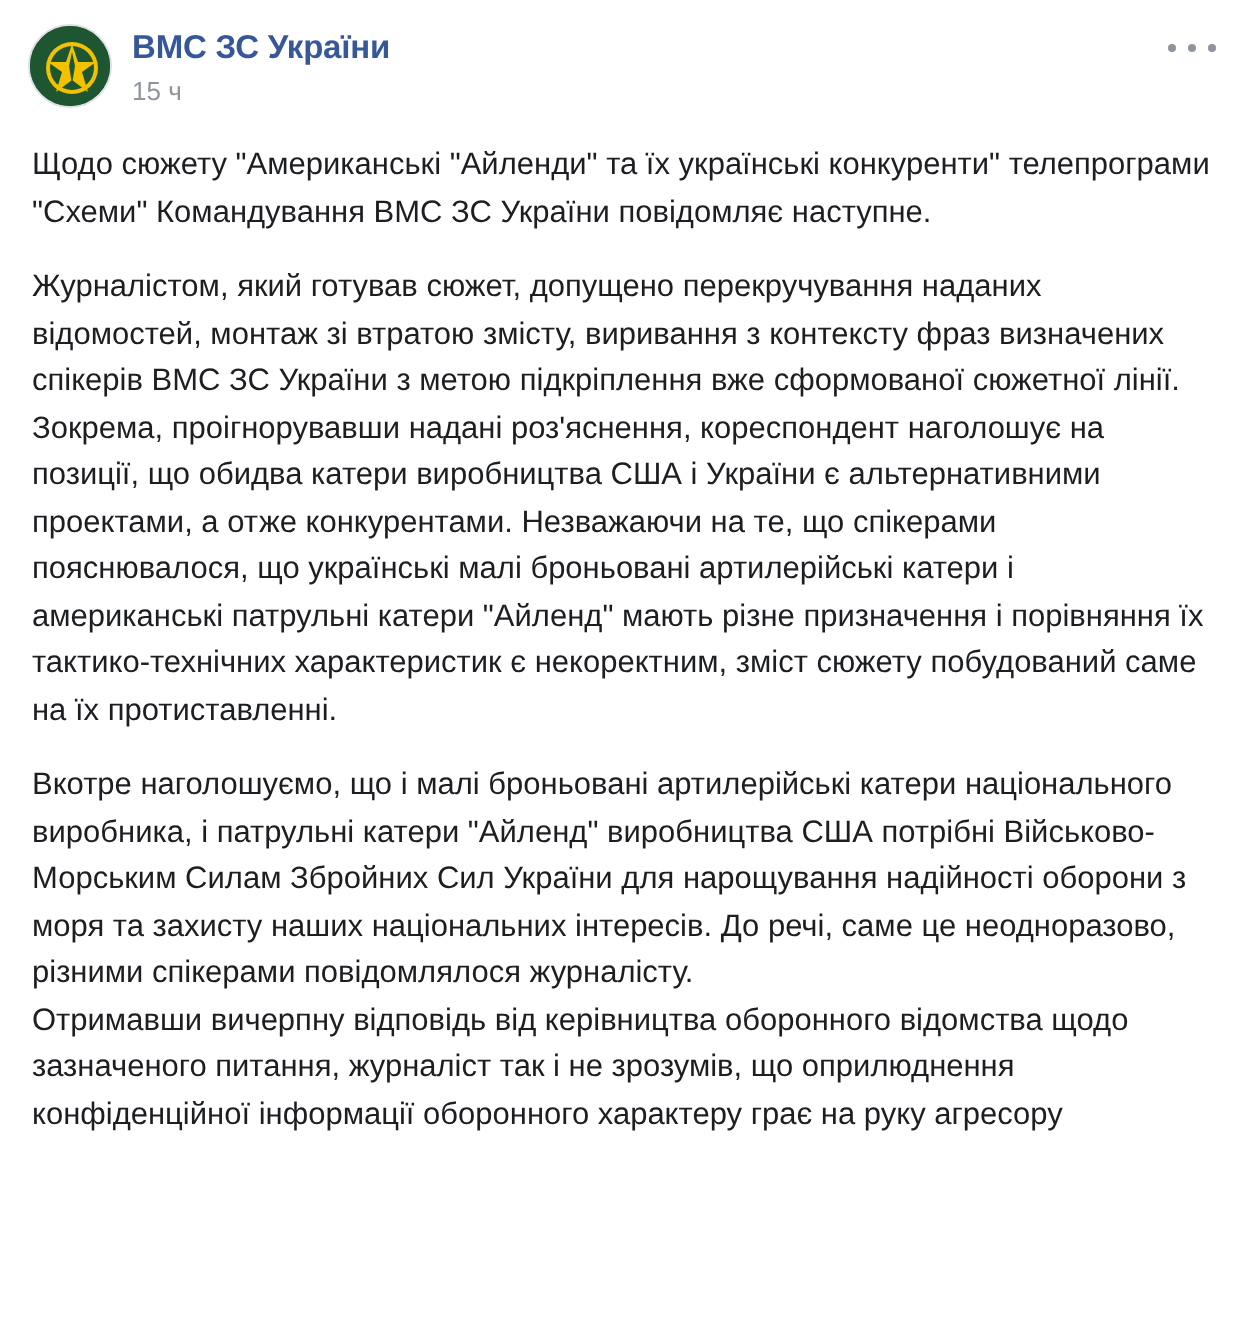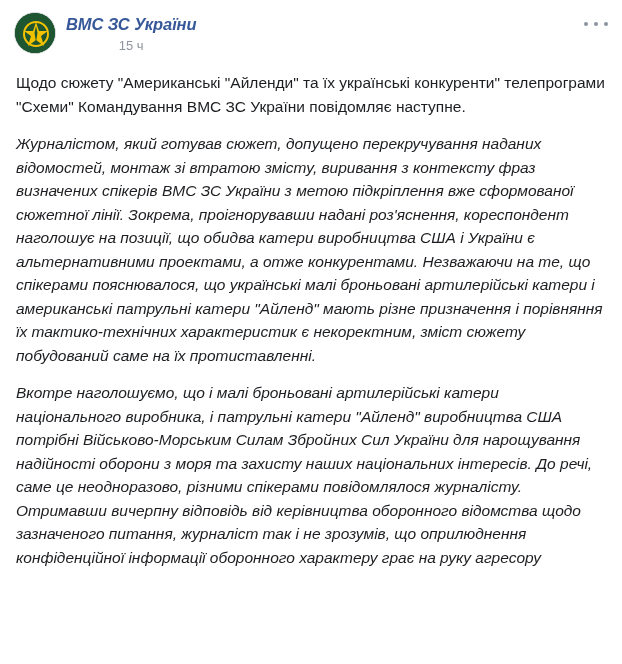--- a/index.html
+++ b/index.html
@@ -49,28 +49,26 @@
     flex-direction: column;
     justify-content: center;
     padding-top: 2px;
   }
   .page-name {
     font-size: 16.5px;
     font-weight: bold;
     color: #365899;
     line-height: 20px;
     letter-spacing: -0.1px;
-    font-style: italic;
   }
   .timestamp {
     font-size: 13px;
     color: #90949c;
     line-height: 18px;
     margin-top: 3px;
-    text-align: center;
   }
   .more-menu {
     position: absolute;
     right: 14px;
     top: 16px;
     width: 24px;
     height: 16px;
     display: flex;
     align-items: center;
     justify-content: space-between;
@@ -88,21 +86,20 @@
     font-size: 15.5px;
     line-height: 23.5px;
     color: #1c1e21;
     word-wrap: break-word;
   }
   .post-body p {
     margin: 0 0 0 0;
   }
   .post-body p + p {
     margin-top: 14px;
-    font-style: italic;
   }
   .post-body p.tight + p.tight {
     margin-top: 0;
   }
 </style>
 </head>
 <body>
 
 <div class="post">
 

